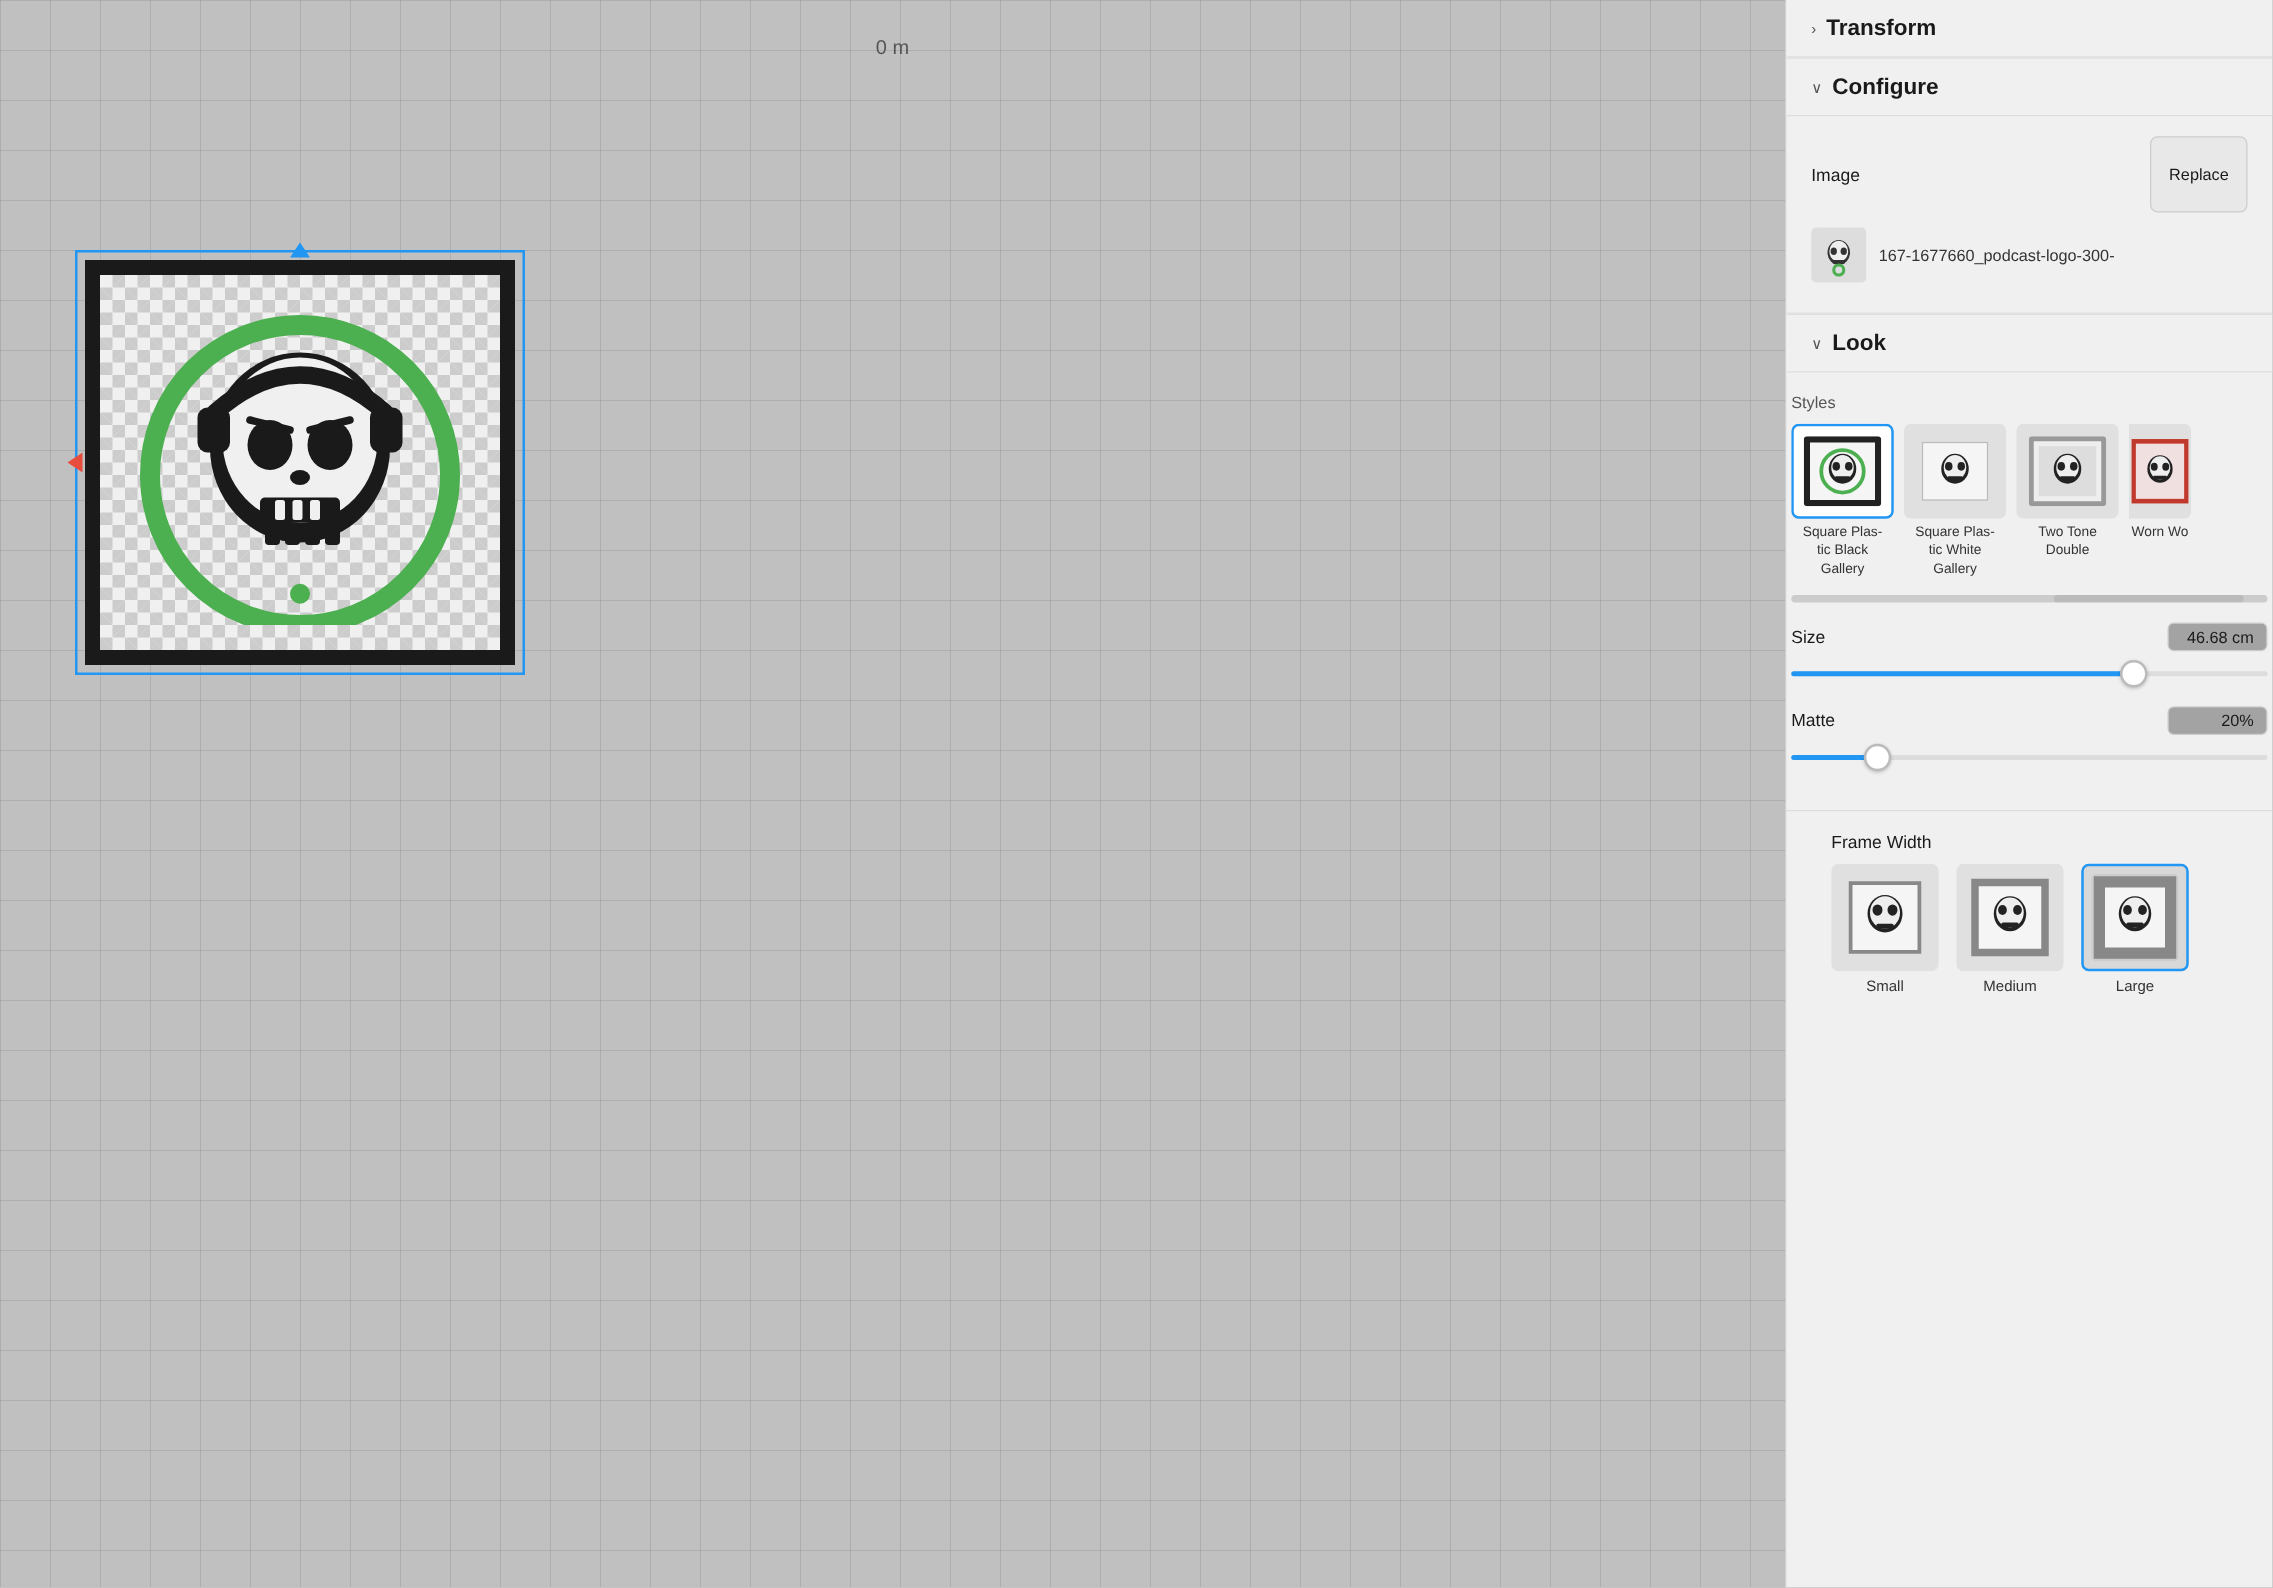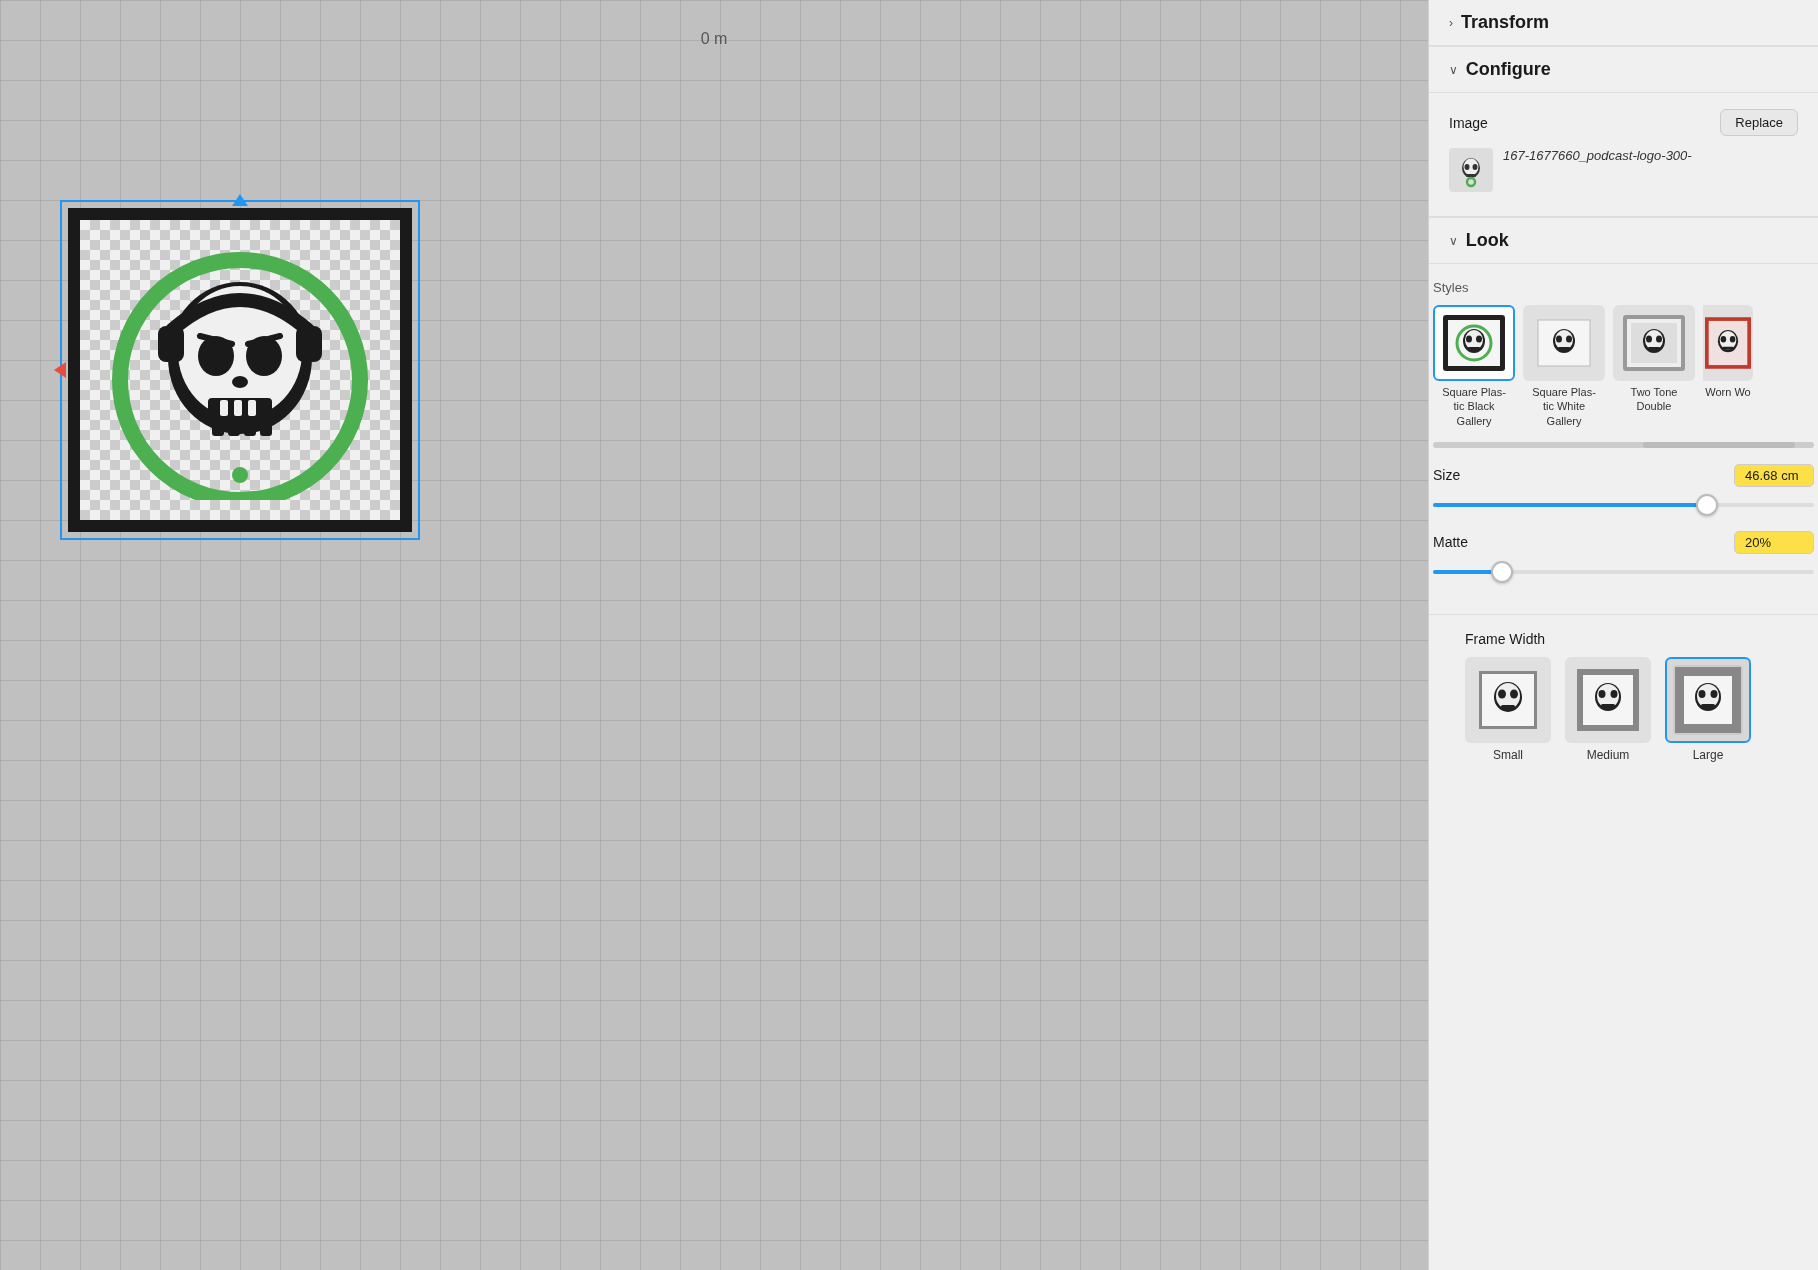--- a/index.html
+++ b/index.html
@@ -174,31 +174,31 @@
     .field-label {
       font-size: 14px;
       font-weight: 500;
       color: #1a1a1a;
     }
 
     .replace-btn {
       background: #e8e8e8;
       border: 1px solid #ccc;
       border-radius: 6px;
-      padding: 5px 14px;
+      padding: 22px 14px;
       font-size: 13px;
       cursor: pointer;
       color: #1a1a1a;
     }
 
     .image-preview-row {
       display: flex;
+      align-items: center;
       gap: 10px;
       margin-bottom: 8px;
-      font-style: italic;
     }
 
     .image-thumb {
       width: 44px;
       height: 44px;
       background: #ddd;
       border-radius: 4px;
       display: flex;
       align-items: center;
       justify-content: center;
@@ -292,28 +292,28 @@
       margin-bottom: 8px;
     }
 
     .control-label {
       font-size: 14px;
       font-weight: 500;
       color: #1a1a1a;
     }
 
     .control-value {
-      background: #fde047;
+      background: #a3a3a3;
       border: 1px solid #ccc;
       border-radius: 5px;
       padding: 3px 10px;
       font-size: 13px;
       color: #1a1a1a;
       min-width: 80px;
-      text-align: left;
+      text-align: right;
     }
 
     
     .slider-container {
       position: relative;
       height: 20px;
       display: flex;
       align-items: center;
     }
 

